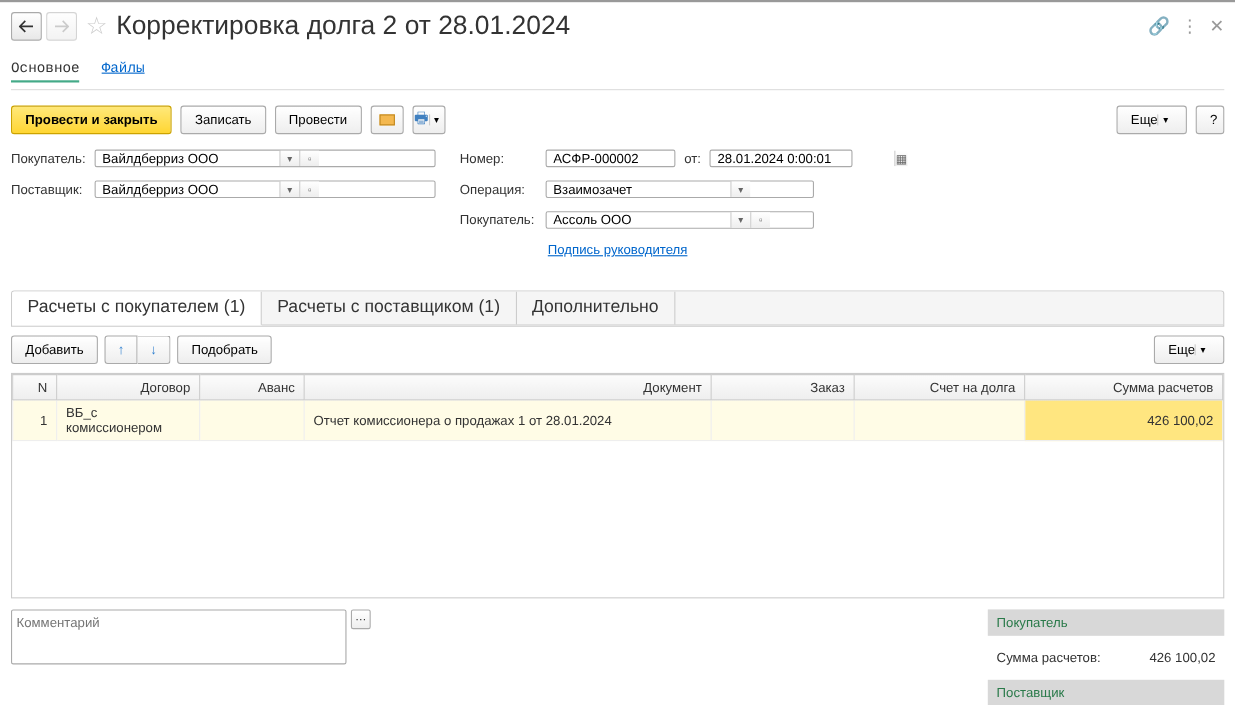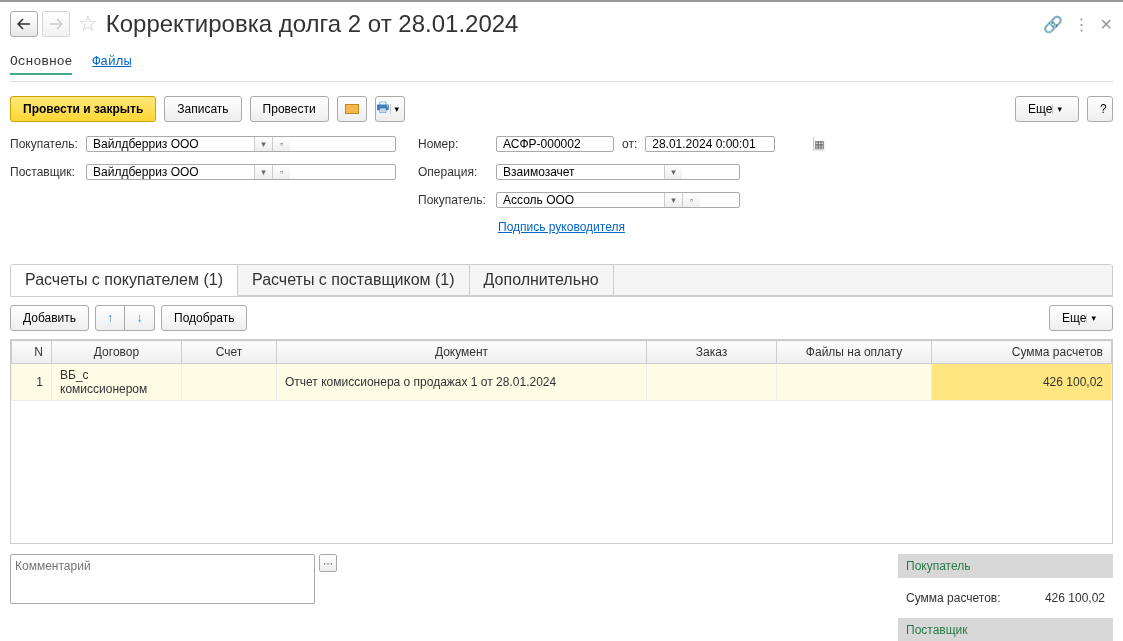--- a/index.html
+++ b/index.html
@@ -46,21 +46,21 @@
 .tab-item { padding: 6px 14px; font-size: 16px; border-right: 1px solid #ccc; cursor: pointer; }
 .tab-item.active { background: #fff; border-bottom: 1px solid #fff; margin-bottom: -1px; }
 
 .subbar { display: flex; align-items: flex-end; gap: 6px; padding: 8px 0; }
 .arrow-btns { display: flex; }
 .arrow-btns .btn-icon:first-child { border-radius: 3px 0 0 3px; }
 .arrow-btns .btn-icon:last-child { border-radius: 0 3px 3px 0; border-left: none; }
 
 .grid { border: 1px solid #ccc; height: 205px; overflow: auto; }
 .grid table { width: 100%; border-collapse: collapse; }
-.grid th { background: linear-gradient(#fcfcfc,#eee); border: 1px solid #ccc; padding: 4px 8px; text-align: center; font-weight: normal; font-size: 12px; }
+.grid th { background: linear-gradient(#fcfcfc,#eee); border: 1px solid #ccc; padding: 4px 8px; text-align: right; font-weight: normal; font-size: 12px; }
 .grid td { border: 1px solid #eee; padding: 4px 8px; font-size: 12px; background: #fffce6; }
 .grid td.sel { background: #ffe680; }
 .grid td.num, .grid th.num { text-align: right; }
 
 .bottom { display: flex; gap: 10px; margin-top: 10px; }
 .comment-box { display: flex; gap: 4px; }
 .comment-box textarea { width: 305px; height: 50px; border: 1px solid #aaa; border-radius: 2px; padding: 4px; font-size: 12px; resize: none; }
 .comment-expand { width: 18px; height: 18px; border: 1px solid #aaa; background: linear-gradient(#fff,#eee); border-radius: 2px; font-size: 10px; cursor: pointer; display: flex; align-items: center; justify-content: center; }
 
 .totals { margin-left: auto; width: 215px; }
@@ -203,24 +203,24 @@
         </button>
   </div>
 </div>
 
 <div class="grid">
   <table>
     <thead>
       <tr>
         <th class="num" style="width:40px;">N</th>
         <th style="width:130px;">Договор</th>
-        <th style="width:95px;">Счет</th>
+        <th style="width:95px;">Аванс</th>
         <th>Документ</th>
         <th style="width:130px;">Заказ</th>
-        <th style="width:155px;">Файлы на оплату</th>
+        <th style="width:155px;">Счет на долга</th>
         <th class="num" style="width:180px;">Сумма расчетов</th>
       </tr>
     </thead>
     <tbody>
       <tr>
         <td class="num">1</td>
         <td>ВБ_с комиссионером</td>
         <td></td>
         <td>Отчет комиссионера о продажах 1 от 28.01.2024</td>
         <td></td>

